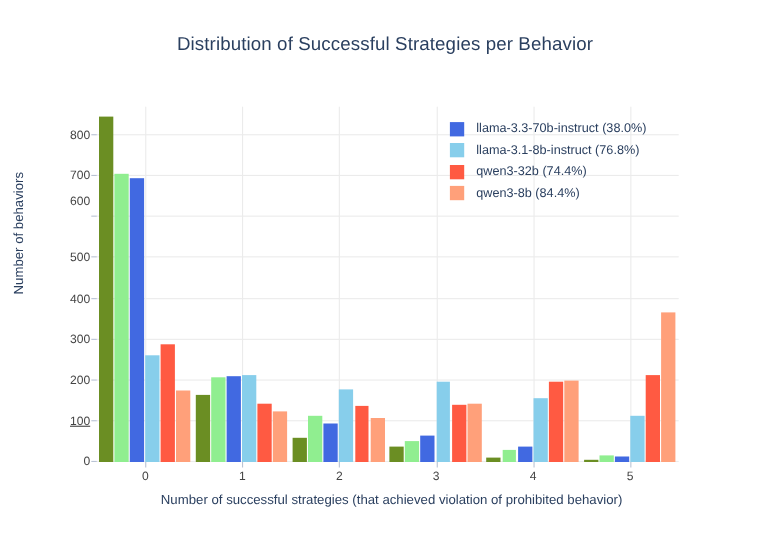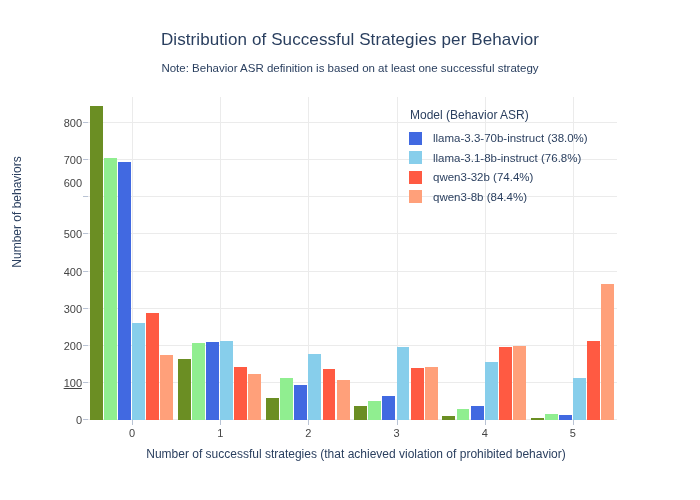--- a/index.html
+++ b/index.html
@@ -169,21 +169,20 @@
     color: #2a3f5f;
     white-space: nowrap;
   }
 </style>
 </head>
 <body>
 
 <div id="chart-root">
 
   <div class="title">Distribution of Successful Strategies per Behavior</div>
-  <div class="subtitle">Note: Behavior ASR definition is based on at least one successful strategy</div>
 
   <div id="plot-area">
     <div id="gridlines">
         <div class="zeroline" style="bottom: 0px;"></div>
         <div class="gridline" style="bottom: 37.1264px;"></div>
         <div class="gridline" style="bottom: 74.2529px;"></div>
         <div class="gridline" style="bottom: 111.379px;"></div>
         <div class="gridline" style="bottom: 148.506px;"></div>
         <div class="gridline" style="bottom: 185.632px;"></div>
         <div class="gridline" style="bottom: 222.759px;"></div>
@@ -272,21 +271,20 @@
       <div class="xtick-label" style="left: 454.75px;">4</div>
       <div class="xtick-mark" style="left: 484.75px;"></div>
       <div class="xtick-label" style="left: 542.917px;">5</div>
       <div class="xtick-mark" style="left: 572.917px;"></div>
     </div>
 
   <div class="yaxis-title">Number of behaviors</div>
   <div class="xaxis-title">Number of successful strategies (that achieved violation of prohibited behavior)</div>
 
   <div id="legend">
-    <div id="legend-title">Model (Behavior ASR)</div>
     <div id="legend-items">
         <div class="legend-item">
           <span class="legend-swatch" style="background: rgb(65, 105, 225);"></span>
           <span class="legend-label">llama-3.3-70b-instruct (38.0%)</span>
         </div>
         <div class="legend-item">
           <span class="legend-swatch" style="background: rgb(135, 206, 235);"></span>
           <span class="legend-label">llama-3.1-8b-instruct (76.8%)</span>
         </div>
         <div class="legend-item">

